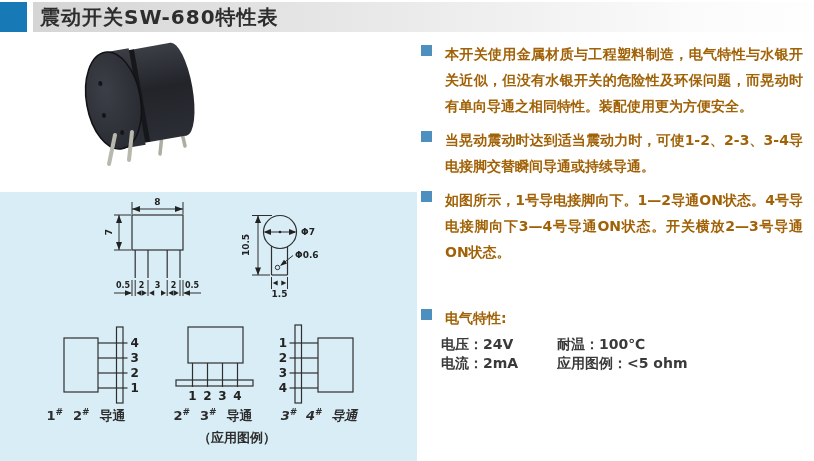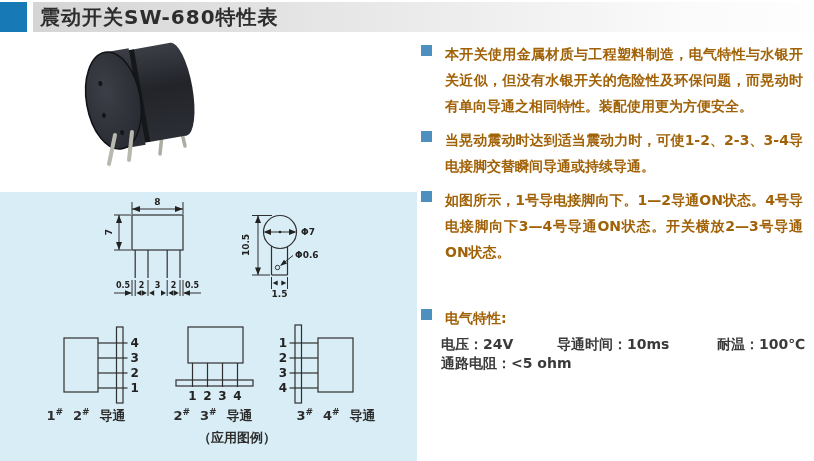--- a/index.html
+++ b/index.html
@@ -212,21 +212,21 @@
         <text x="287" y="200" text-anchor="end" class="pin-txt">4</text>
       </g>
     </svg>
 
     <div class="circ-label" style="left:26px;top:215px;width:120px;">
       <span>1</span><sup>#</sup><span class="pb">2</span><sup>#</sup><span class="sfx">导通</span>
     </div>
     <div class="circ-label" style="left:153px;top:215px;width:120px;">
       <span>2</span><sup>#</sup><span class="pb">3</span><sup>#</sup><span class="sfx">导通</span>
     </div>
-    <div class="circ-label" style="left:276px;top:215px;width:120px;">
+    <div class="circ-label" style="left:259px;top:215px;width:120px;font-style:italic;">
       <span>3</span><sup>#</sup><span class="pb">4</span><sup>#</sup><span class="sfx">导通</span>
     </div>
     <div class="caption" style="left:156px;top:237px;width:120px;">（应用图例）</div>
   </div>
 
   <div class="content">
     <div class="bullet-item">
       <span class="bullet-sq"></span>
       <p>本开关使用金属材质与工程塑料制造，电气特性与水银开关近似，但没有水银开关的危险性及环保问题，而晃动时有单向导通之相同特性。装配使用更为方便安全。</p>
     </div>
@@ -240,23 +240,23 @@
     </div>
 
     <div class="elec">
       <div class="bullet-item">
         <span class="bullet-sq"></span>
         <p class="elec-heading">电气特性:</p>
       </div>
       <div class="elec-rows">
         <div class="elec-row">
           <span class="cell c1"><span>电压：</span><span>24V</span></span>
-          <span class="cell c2"><span>导通时间：</span><span>10ms</span></span>
           <span class="cell"><span>耐温：</span><span>100℃</span></span>
         </div>
         <div class="elec-row">
-          <span class="cell c2"><span>通路电阻：</span><span>&lt;5 ohm</span></span>
+          <span class="cell c1"><span>电流：</span><span>2mA</span></span>
+          <span class="cell c2"><span>应用图例：</span><span>&lt;5 ohm</span></span>
         </div>
       </div>
     </div>
   </div>
 
 </div>
 
 </body></html>

